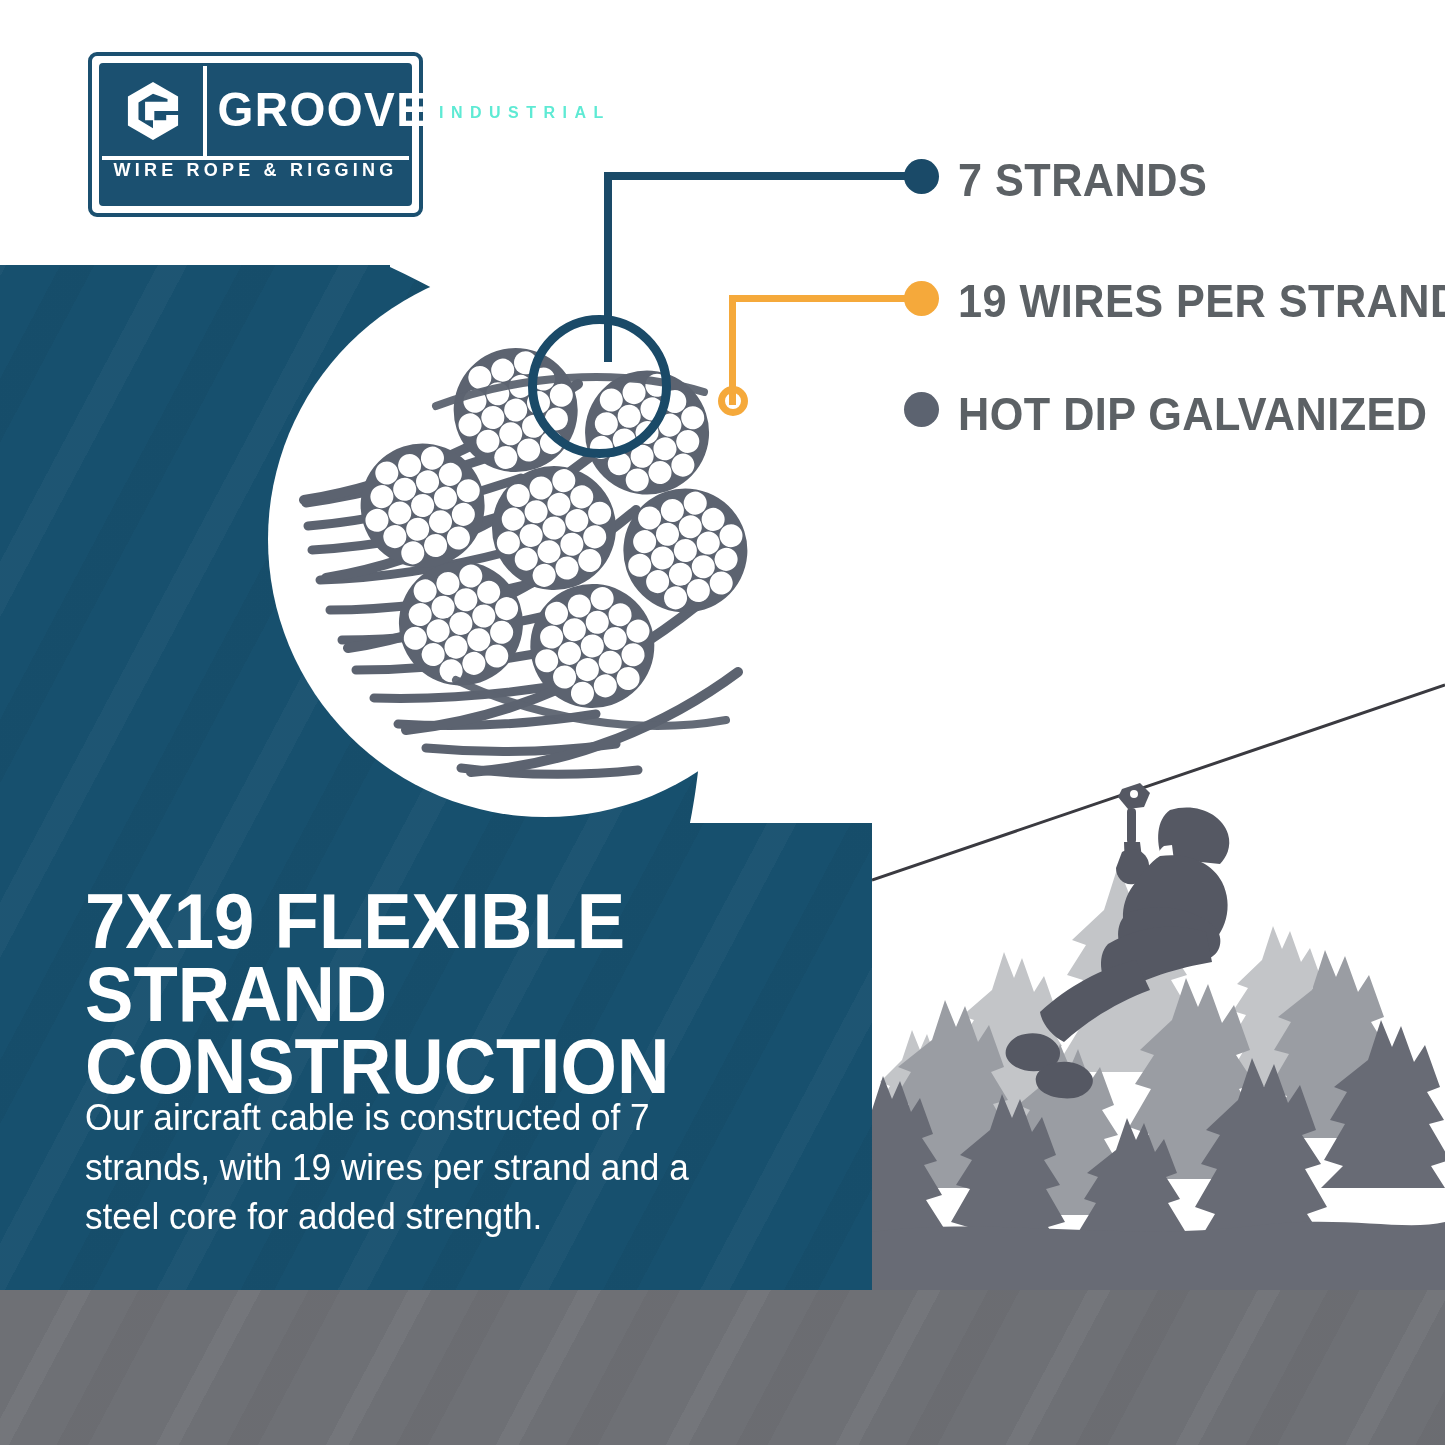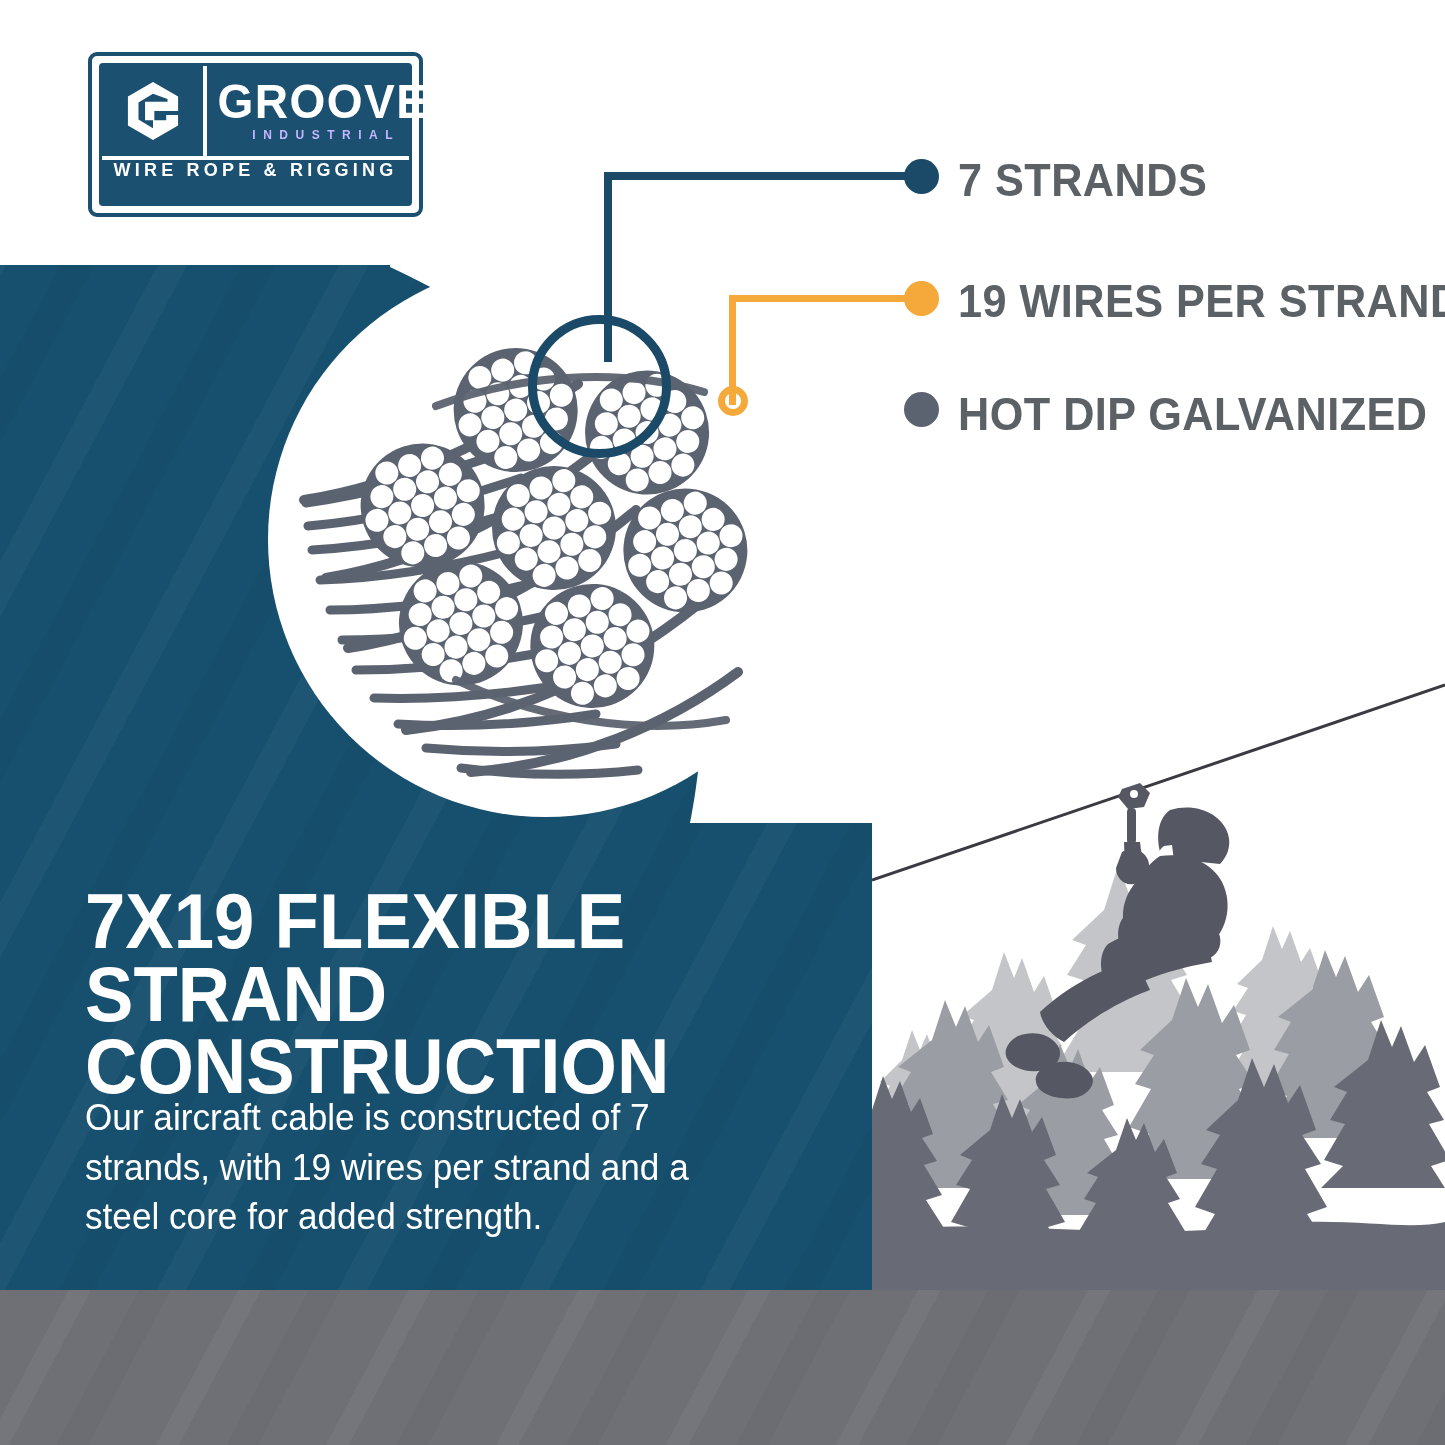--- a/index.html
+++ b/index.html
@@ -32,33 +32,33 @@
     flex:0 0 66%;display:flex;align-items:stretch;
     border-bottom:4px solid #ffffff;
   }
   #logo-mark{
     flex:0 0 33%;
     border-right:4px solid #ffffff;
     display:flex;align-items:center;justify-content:center;
   }
   #logo-mark svg{width:66px;height:66px;display:block;}
   #logo-words{
-    flex:1;display:flex;flex-direction:column;
+    flex:1;display:flex;flex-direction:row;
     align-items:center;justify-content:center;
     padding:4px 6px 6px 6px;box-sizing:border-box;
   }
   .logo-groove{
     color:#ffffff;font-weight:700;font-size:48px;line-height:0.92;
     letter-spacing:1.5px;
     font-family:"Liberation Sans Narrow","Liberation Sans",sans-serif;
     transform:scaleX(0.96);
     white-space:nowrap;
   }
   .logo-industrial{
-    color:#c4b5fd;font-weight:700;font-size:12px;line-height:1;
+    color:#5eead4;font-weight:700;font-size:16px;line-height:1;
     letter-spacing:7.5px;margin-top:5px;margin-left:6px;
     white-space:nowrap;
   }
   #logo-bottom{
     flex:1;display:flex;align-items:flex-start;justify-content:center;
   }
   .logo-tagline{
     color:#ffffff;font-weight:700;font-size:18px;
     letter-spacing:4.2px;white-space:nowrap;
   }

